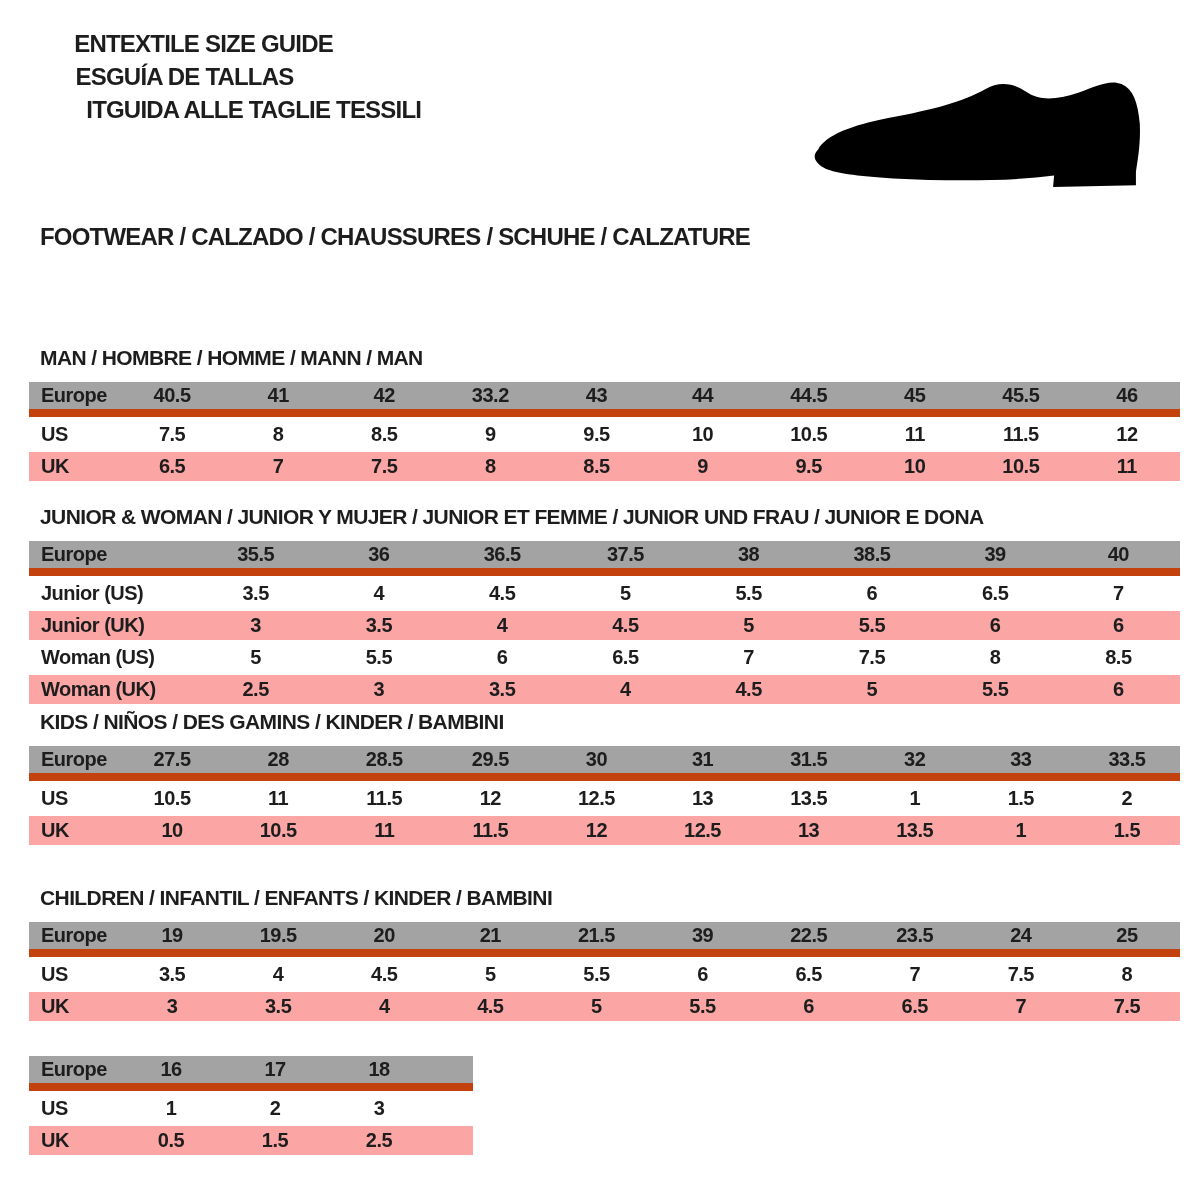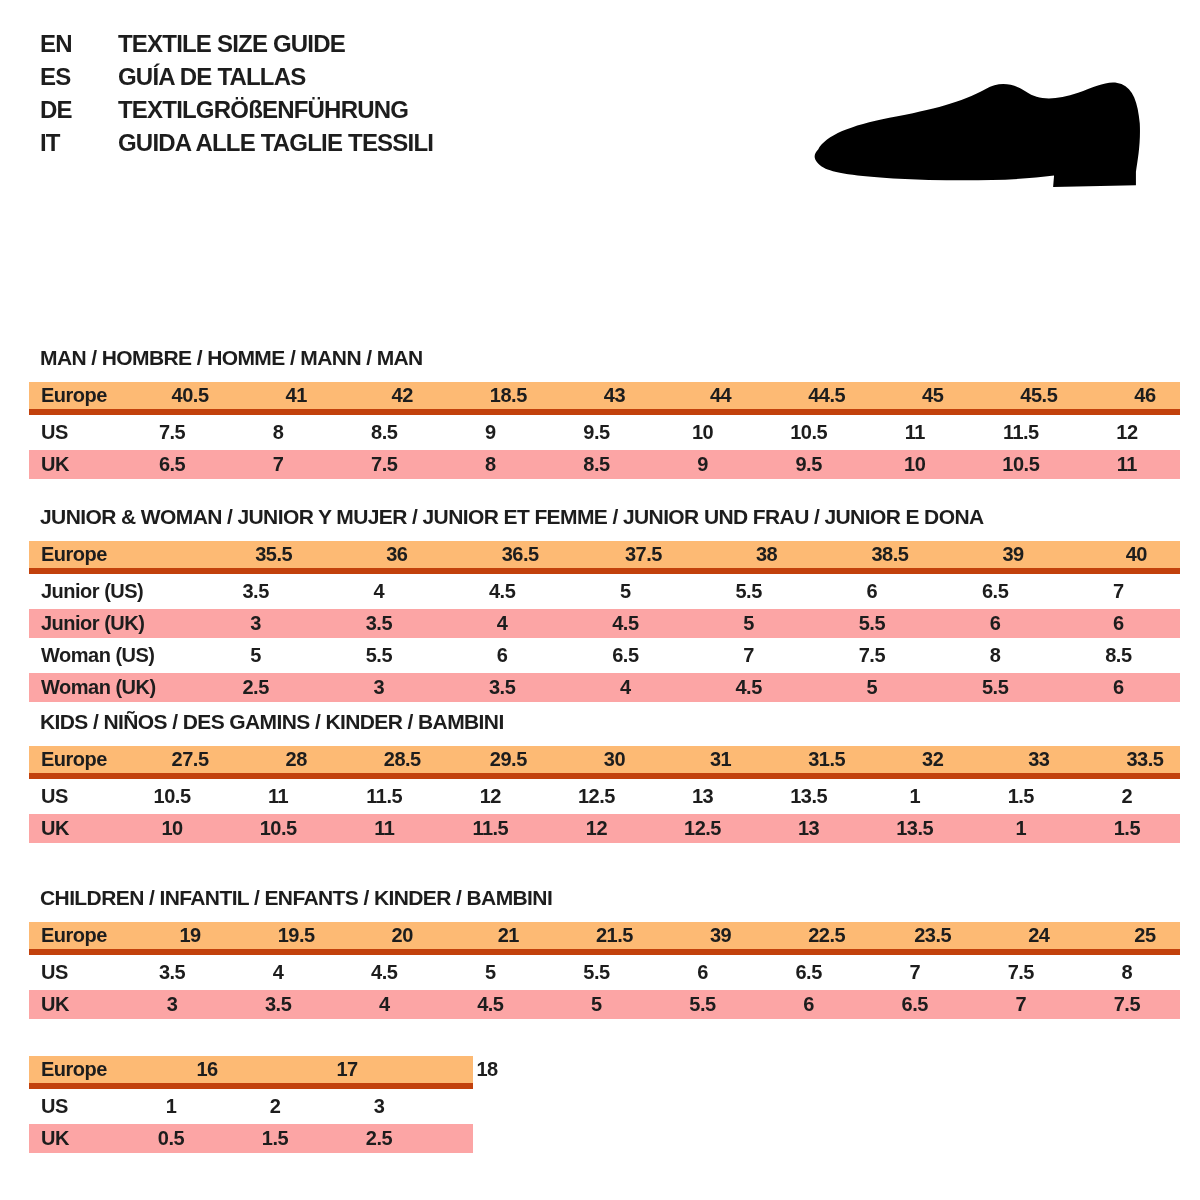--- a/index.html
+++ b/index.html
@@ -14,22 +14,23 @@
     overflow: hidden;
     font-family: "Liberation Sans", sans-serif;
     color: #1d1d1d;
     -webkit-font-smoothing: antialiased;
   }
   .page { position: absolute; inset: 0; }
 
   
   .lang-block {
     position: absolute;
-    left: 40px;
+    left: 28px;
     top: 32px;
+    text-align: right;
   }
   .lang-row {
     display: flex;
     align-items: flex-start;
     margin-bottom: 9px;
     font-weight: bold;
     font-size: 24px;
     line-height: 24px;
     letter-spacing: -0.8px;
   }
@@ -75,24 +76,23 @@
   .size-row {
     display: flex;
     align-items: center;
     height: 29px;
     margin-bottom: 3px;
     font-size: 20px;
     font-weight: bold;
     letter-spacing: -0.5px;
   }
   .size-row.head {
-    background: #fdba74;
-    border-bottom: 6px solid #c2410c;
+    background: #a3a3a3;
+    border-bottom: 8px solid #c2410c;
     height: 27px;
-    gap: 36px;
   }
   .size-row.zebra { background: #fca5a5; }
 
   .cell.label {
     flex: 0 0 90px;
     width: 90px;
     padding-left: 12px;
     box-sizing: border-box;
     text-align: left;
   }
@@ -116,29 +116,26 @@
   <div class="lang-block">
     <div class="lang-row">
       <span class="lang-code">EN</span>
       <span class="lang-text">TEXTILE SIZE GUIDE</span>
     </div>
     <div class="lang-row">
       <span class="lang-code">ES</span>
       <span class="lang-text">GUÍA DE TALLAS</span>
     </div>
     <div class="lang-row">
-      <span class="lang-code">DE</span>
-      <span class="lang-text">TEXTILGRÖßENFÜHRUNG</span>
-    </div>
-    <div class="lang-row">
       <span class="lang-code">IT</span>
       <span class="lang-text">GUIDA ALLE TAGLIE TESSILI</span>
     </div>
   </div>
 
+  <div class="category-line">FOOTWEAR / CALZADO / CHAUSSURES / SCHUHE / CALZATURE</div>
 
   <div class="shoe-wrap">
     <svg width="360" height="130" viewBox="0 0 360 135" xmlns="http://www.w3.org/2000/svg" aria-hidden="true">
       <path fill="#000000" d="
         M 14 93
         C 22 78, 48 68, 88 60
         C 135 51, 162 44, 188 30
         C 202 22, 217 24, 230 33
         C 243 42, 260 42, 284 34
         C 303 27, 317 20, 329 25
@@ -155,21 +152,21 @@
   </div>
 
   <div class="section" id="section-man">
     <div class="section-title">MAN / HOMBRE / HOMME / MANN / MAN</div>
     <div class="size-table">
         <div class="size-row head">
           <div class="cell label">Europe</div>
           <div class="cell val">40.5</div>
           <div class="cell val">41</div>
           <div class="cell val">42</div>
-          <div class="cell val">18.5</div>
+          <div class="cell val">33.2</div>
           <div class="cell val">43</div>
           <div class="cell val">44</div>
           <div class="cell val">44.5</div>
           <div class="cell val">45</div>
           <div class="cell val">45.5</div>
           <div class="cell val">46</div>
         </div>
         <div class="size-row">
           <div class="cell label">US</div>
           <div class="cell val">7.5</div>

